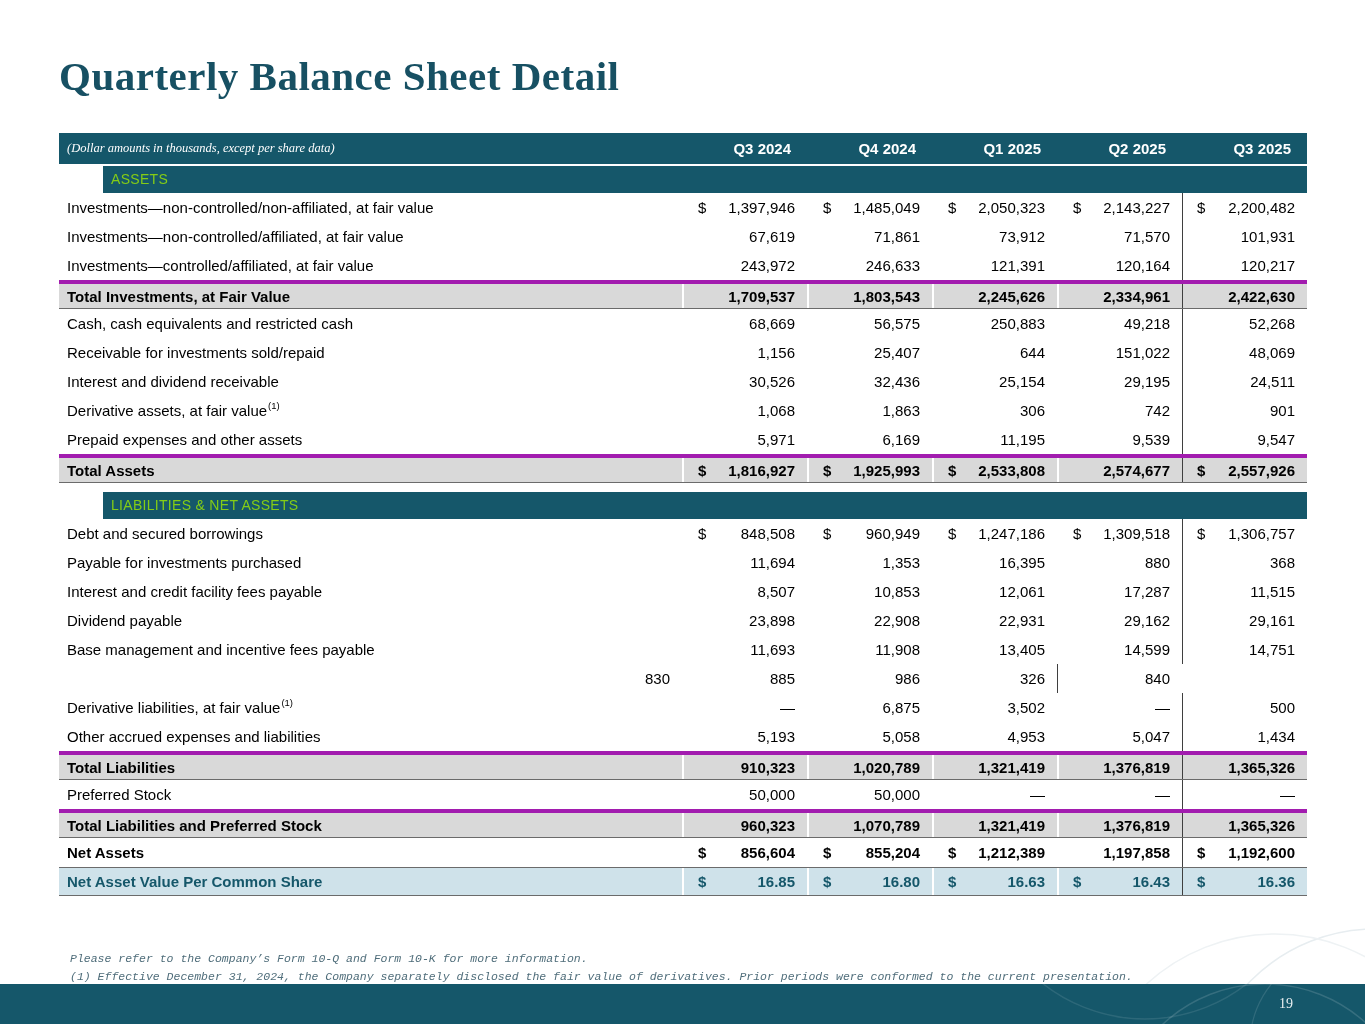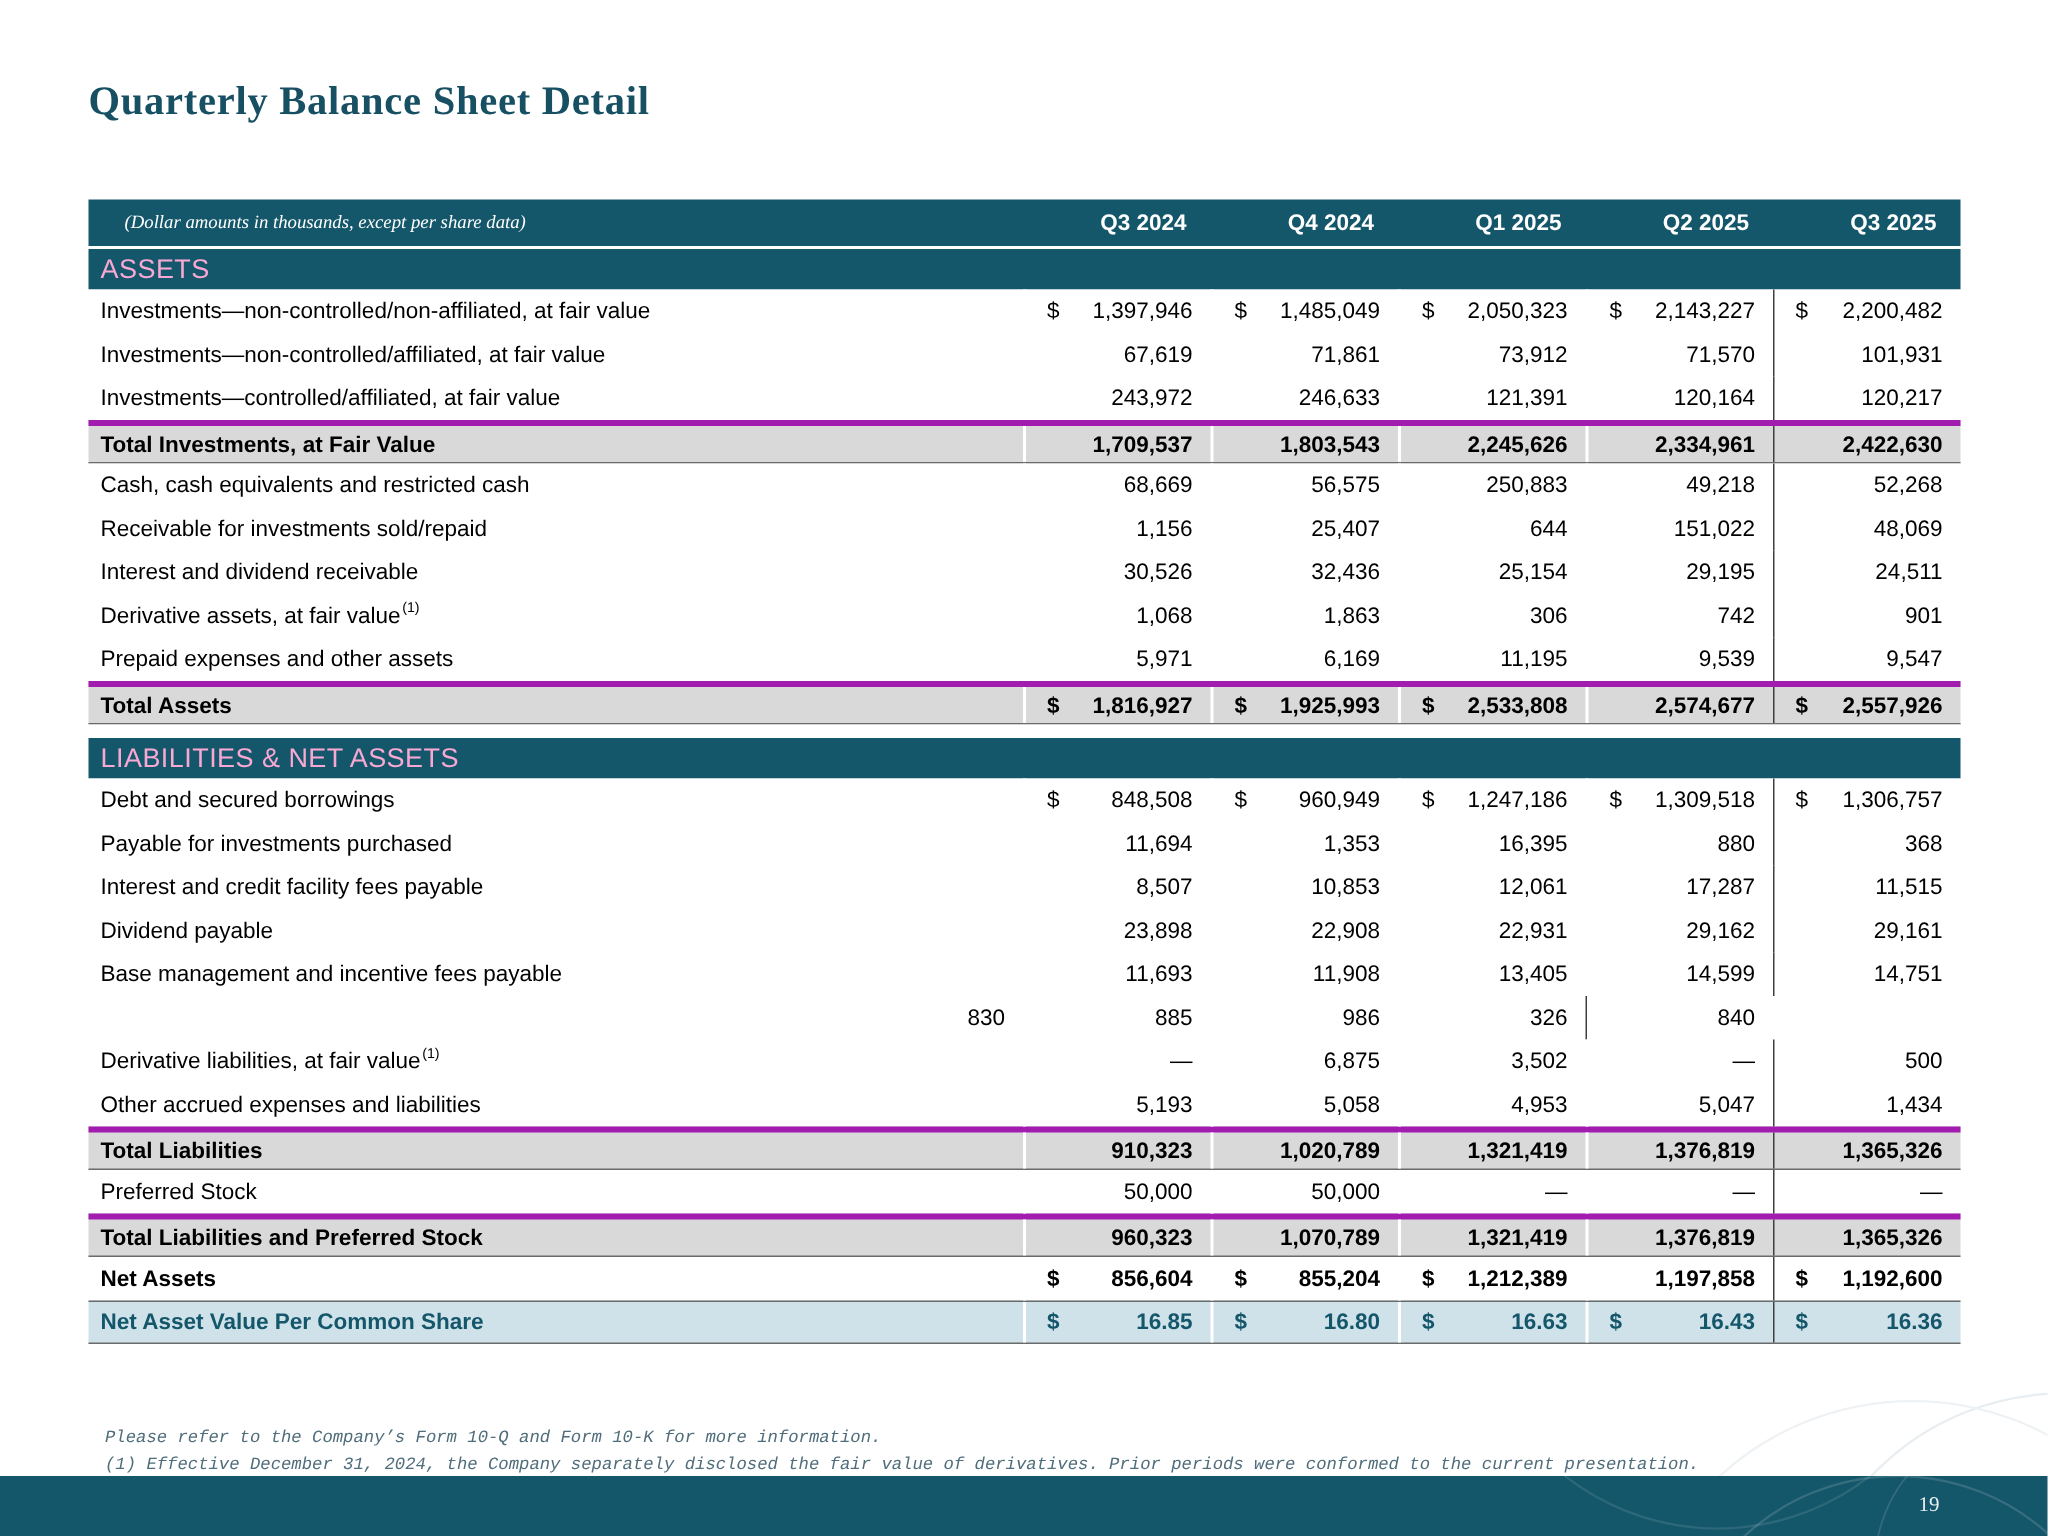--- a/index.html
+++ b/index.html
@@ -9,21 +9,21 @@
     background: #ffffff;
     font-family: "Liberation Sans", sans-serif;
     position: relative;
     overflow: hidden;
   }
   .title {
     position: absolute;
     left: 59px; top: 52px;
     margin: 0;
     font-family: "Liberation Serif", serif;
-    font-size: 27px;
+    font-size: 41px;
     font-weight: 700;
     letter-spacing: 0.5px;
     color: var(--title-color, #175063);
   }
   .bs-table {
     position: absolute;
     left: 59px; top: 133px;
     width: 1248px;
     font-size: 15px;
     color: #000;
@@ -37,37 +37,38 @@
     background: var(--teal, #15576A);
     color: #fff;
     height: 31px;
     margin-bottom: 2px;
   }
   .thead .caption {
     font-family: "Liberation Serif", serif;
     font-style: italic;
     font-size: 12.5px;
     display: flex; align-items: center;
-    padding-left: 24px;
+    padding-left: 8px;
   }
   .col-h {
     display: flex; align-items: center; justify-content: flex-end;
     font-weight: 700;
     font-size: 15px;
     padding-right: 16px;
   }
   .section-header {
     background: var(--teal, #15576A);
-    color: #f9a8d4;
+    color: #84cc16;
     height: 27px;
     line-height: 27px;
     padding-left: 8px;
-    font-size: 18px;
+    font-size: 14px;
     font-weight: 500;
     letter-spacing: 0.3px;
+    margin-left: 44px;
   }
   .section-gap { height: 9px; background: #fff; }
   .body-row { height: 29px; background: #fff; }
   .label {
     display: flex; align-items: center;
     padding-left: 8px;
     white-space: nowrap;
   }
   .sup {
     font-size: 9.5px;

